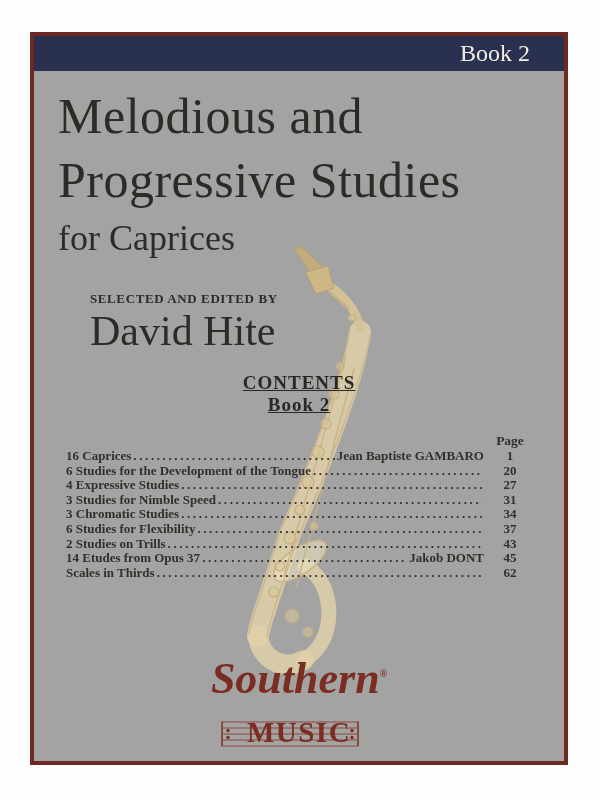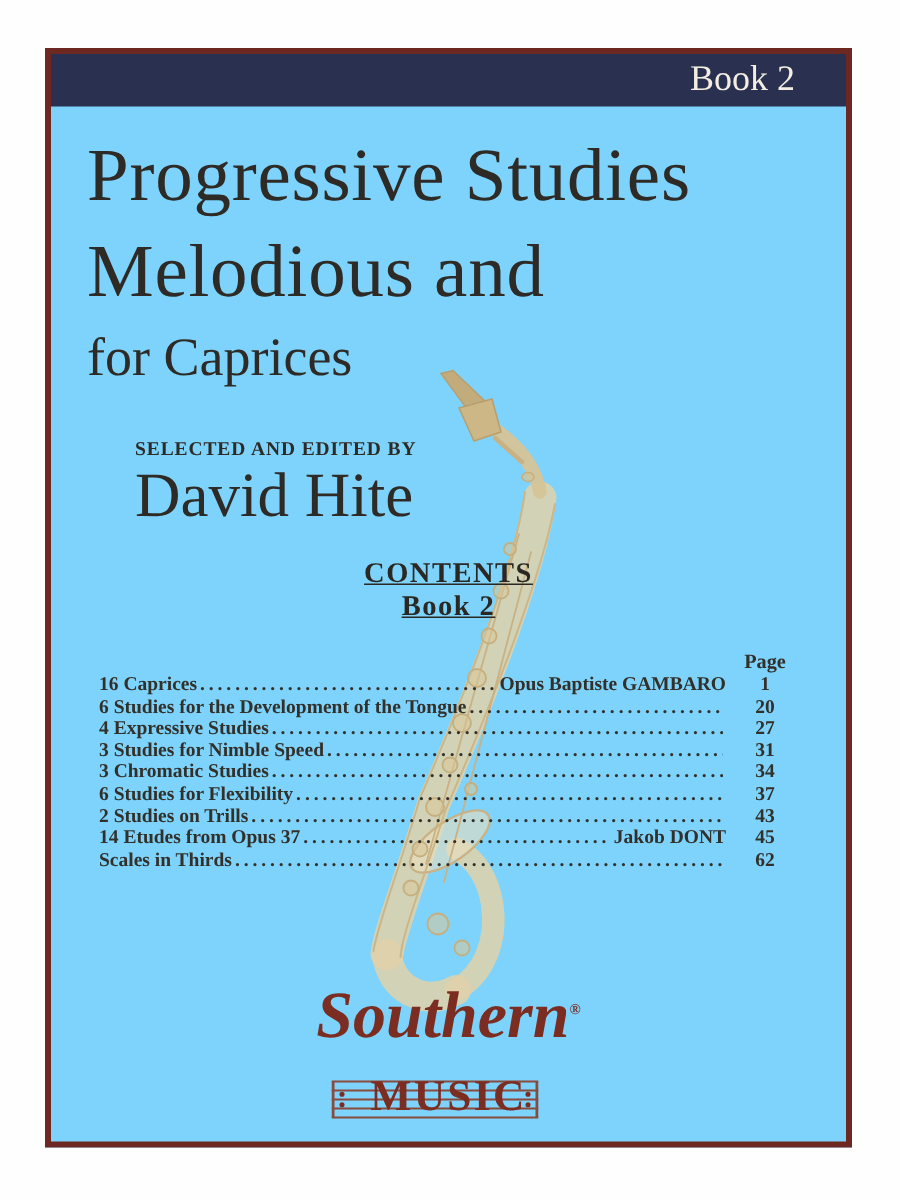--- a/index.html
+++ b/index.html
@@ -4,21 +4,21 @@
 <style>
   html,body{margin:0;padding:0;}
   body{
     width:600px;height:800px;
     background:#ffffff;
     font-family:"Liberation Serif","DejaVu Serif",serif;
   }
   .page{position:relative;width:600px;height:800px;background:#fefefe;overflow:hidden;}
   .cover{
     position:absolute;left:30px;top:32px;width:538px;height:733px;
-    box-sizing:border-box;border:4px solid #6e2822;background:#7dd3fc;
+    box-sizing:border-box;border:4px solid #6e2822;background:#a3a3a3;
   }
   .sax-svg{position:absolute;left:0;top:0;width:530px;height:725px;z-index:1;pointer-events:none;}
   .band{
     position:absolute;left:0;top:0;width:100%;height:35px;z-index:2;
     background:#293050;color:#f3eee1;
     font-size:24px;line-height:35px;text-align:right;
     padding-right:34px;box-sizing:border-box;
   }
   .title-block{position:absolute;left:24px;top:48px;z-index:2;color:#2e2b27;}
   .title-big{font-size:50px;line-height:64px;letter-spacing:0.5px;}
@@ -97,22 +97,22 @@
         <circle cx="258" cy="580" r="7"></circle>
         <circle cx="274" cy="596" r="5"></circle>
       </g>
     </svg>
 
     <div class="band">
       <span>Book 2</span>
     </div>
 
     <div class="title-block">
+      <div class="title-big">Melodious and</div>
       <div class="title-big">Progressive Studies</div>
-      <div class="title-big">Melodious and</div>
       <div class="title-small">for Caprices</div>
     </div>
 
     <div class="editor-block">
       <div class="tagline">SELECTED AND EDITED BY</div>
       <div class="editor-name">David Hite</div>
     </div>
 
     <div class="contents-head">
       <div>CONTENTS</div>
@@ -121,21 +121,21 @@
 
     <div class="toc">
       <div class="toc-header">
         <span class="spacer"></span>
         <span class="page-col">Page</span>
       </div>
       <div class="toc-list">
   <div class="toc-row">
     <span class="toc-title">16 Caprices</span>
     <span class="leader"></span>
-    <span class="toc-author">Opus Baptiste GAMBARO</span>
+    <span class="toc-author">Jean Baptiste GAMBARO</span>
     <span class="toc-page">1</span>
   </div>
 
   <div class="toc-row">
     <span class="toc-title">6 Studies for the Development of the Tongue</span>
     <span class="leader"></span>
     <span class="toc-author"></span>
     <span class="toc-page">20</span>
   </div>
 

